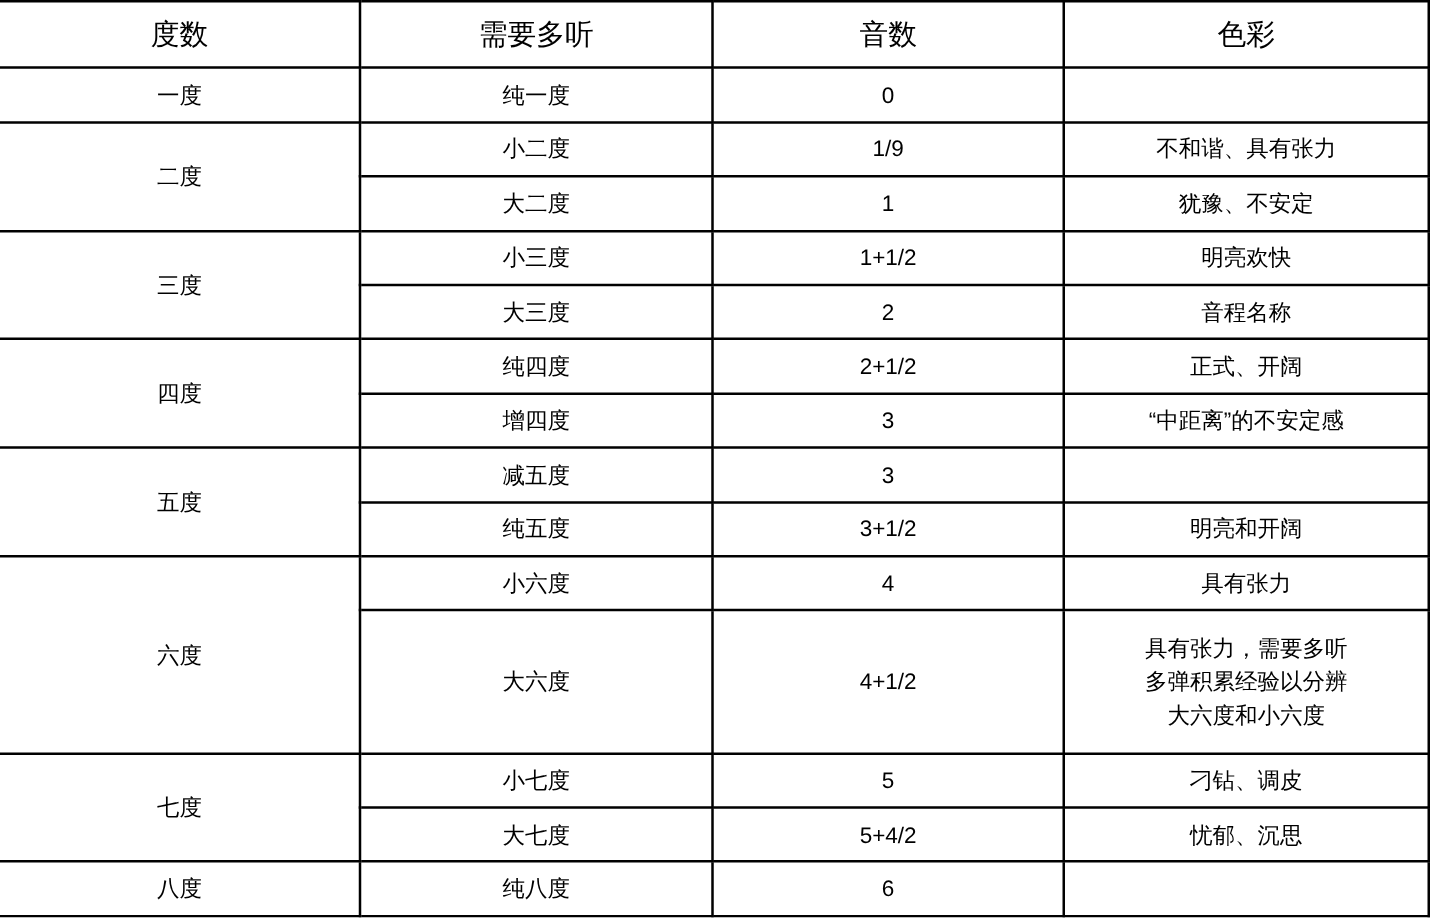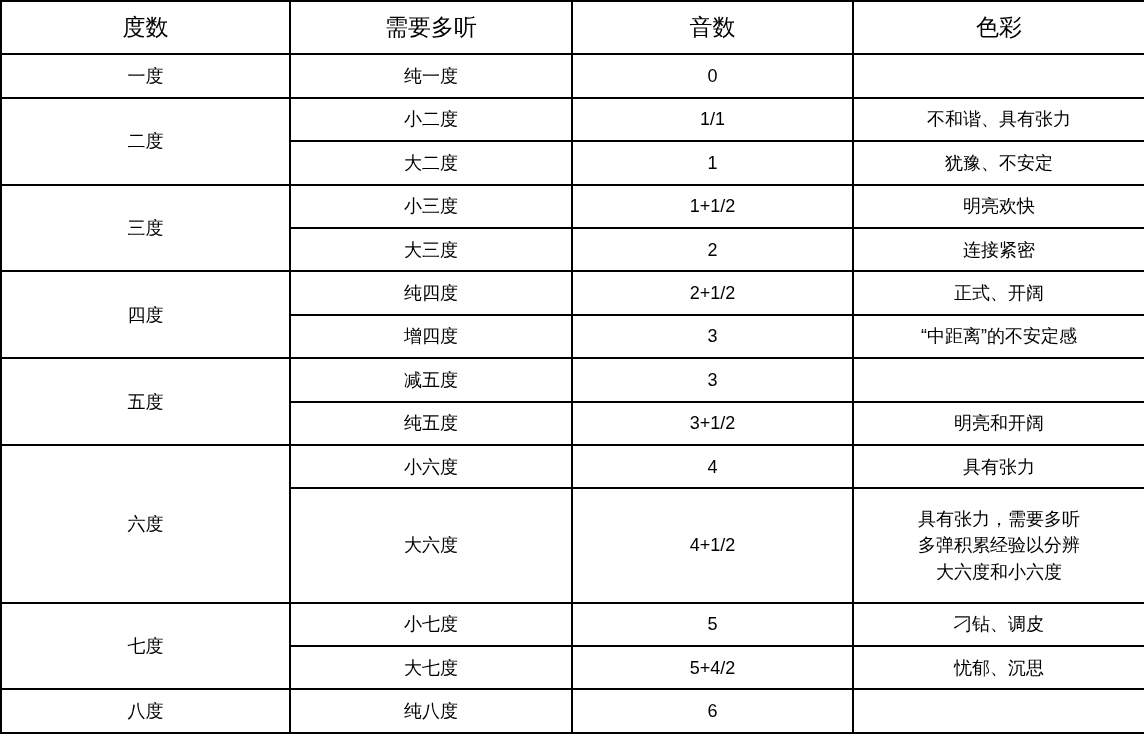--- a/index.html
+++ b/index.html
@@ -7,25 +7,26 @@
     padding: 0;
     background: #ffffff;
   }
   body {
     width: 1144px;
     height: 734px;
     font-family: "Liberation Sans", sans-serif;
     color: #000000;
   }
   .table-wrap {
-    width: 964px;
+    width: 1144px;
     height: 734px;
     box-sizing: border-box;
     display: flex;
     align-items: stretch;
+    justify-content: flex-end;
   }
   table.interval-table {
     border-collapse: collapse;
     width: 1144px;
     height: 734px;
     table-layout: fixed;
   }
   table.interval-table td {
     border: 2px solid #000000;
     text-align: center;
@@ -69,39 +70,39 @@
       <tr>
         <td rowspan="1">一度</td>
         <td>纯一度</td>
         <td>0</td>
         <td></td>
       </tr>
 
       <tr>
         <td rowspan="2">二度</td>
         <td>小二度</td>
-        <td>1/1</td>
+        <td>1/9</td>
         <td>不和谐、具有张力</td>
       </tr>
       <tr>
         <td>大二度</td>
         <td>1</td>
         <td>犹豫、不安定</td>
       </tr>
 
       <tr>
         <td rowspan="2">三度</td>
         <td>小三度</td>
         <td>1+1/2</td>
         <td>明亮欢快</td>
       </tr>
       <tr>
         <td>大三度</td>
         <td>2</td>
-        <td>连接紧密</td>
+        <td>音程名称</td>
       </tr>
 
       <tr>
         <td rowspan="2">四度</td>
         <td>纯四度</td>
         <td>2+1/2</td>
         <td>正式、开阔</td>
       </tr>
       <tr>
         <td>增四度</td>

